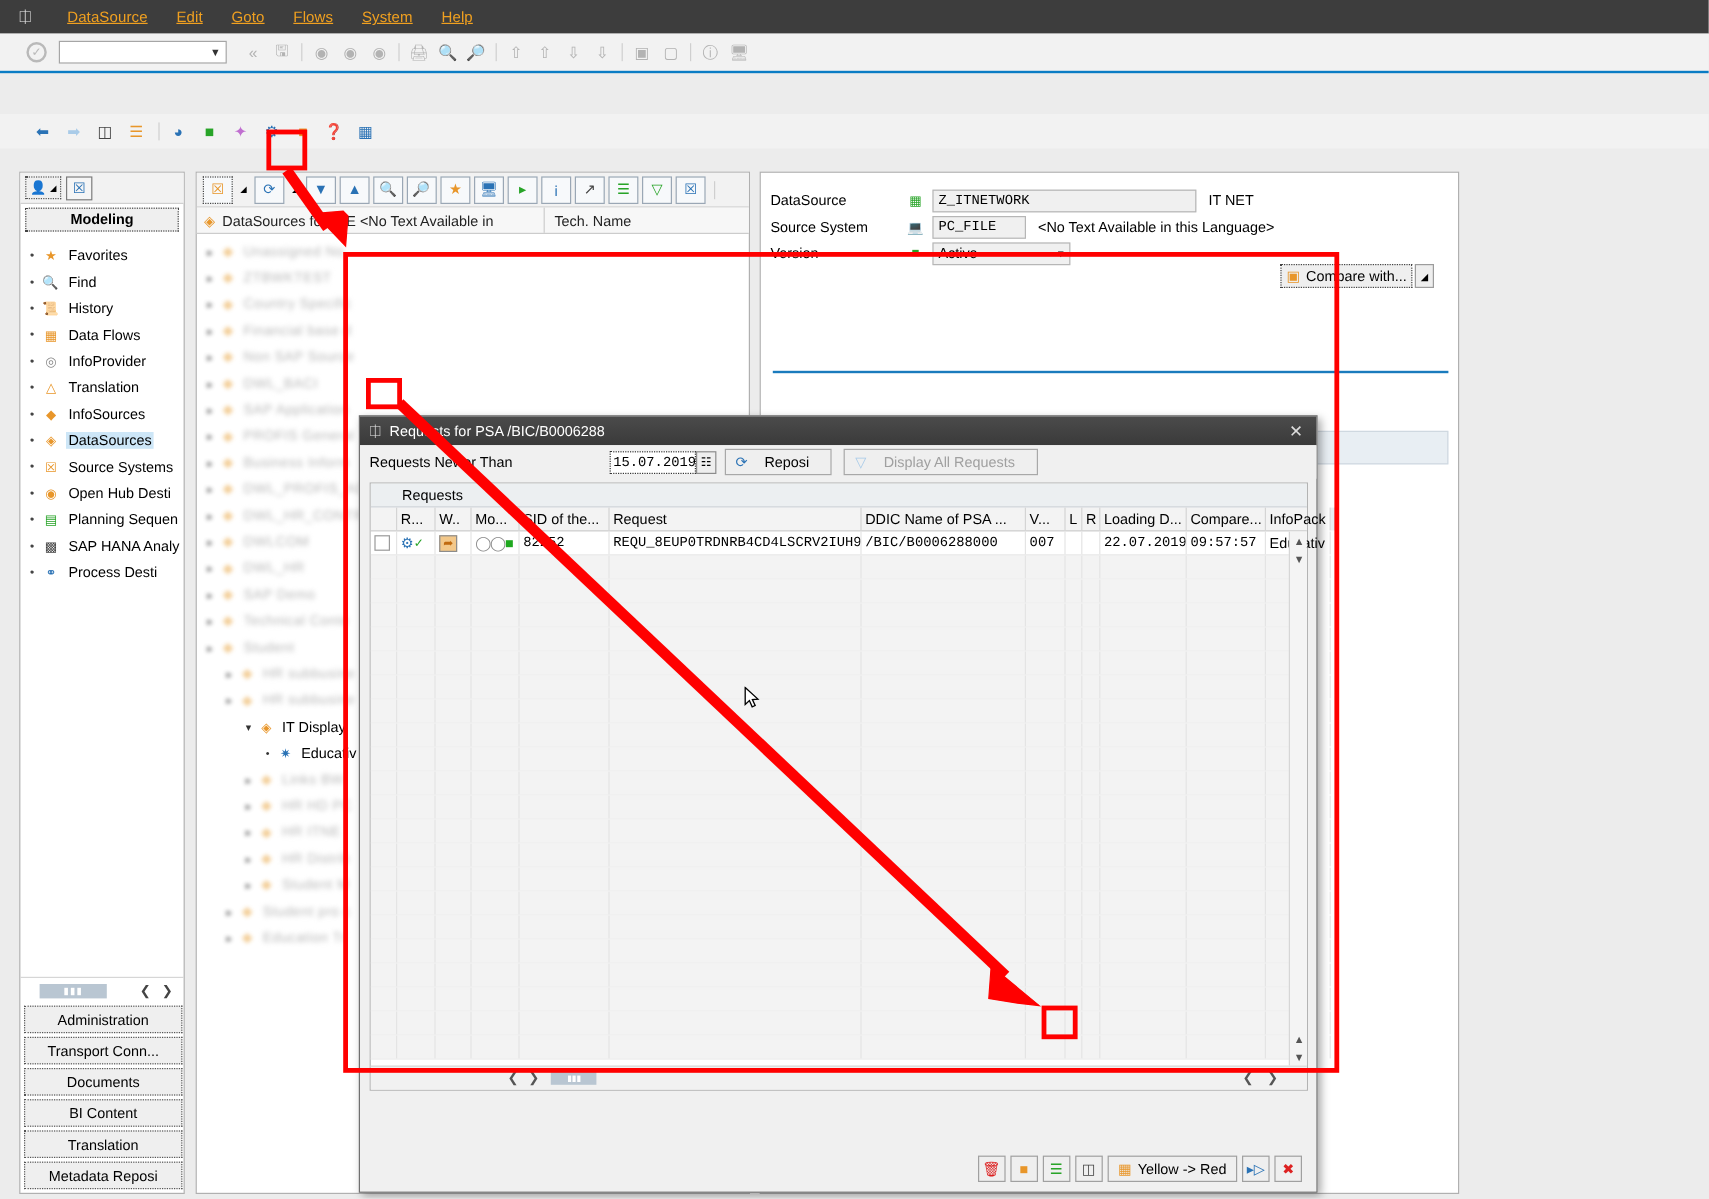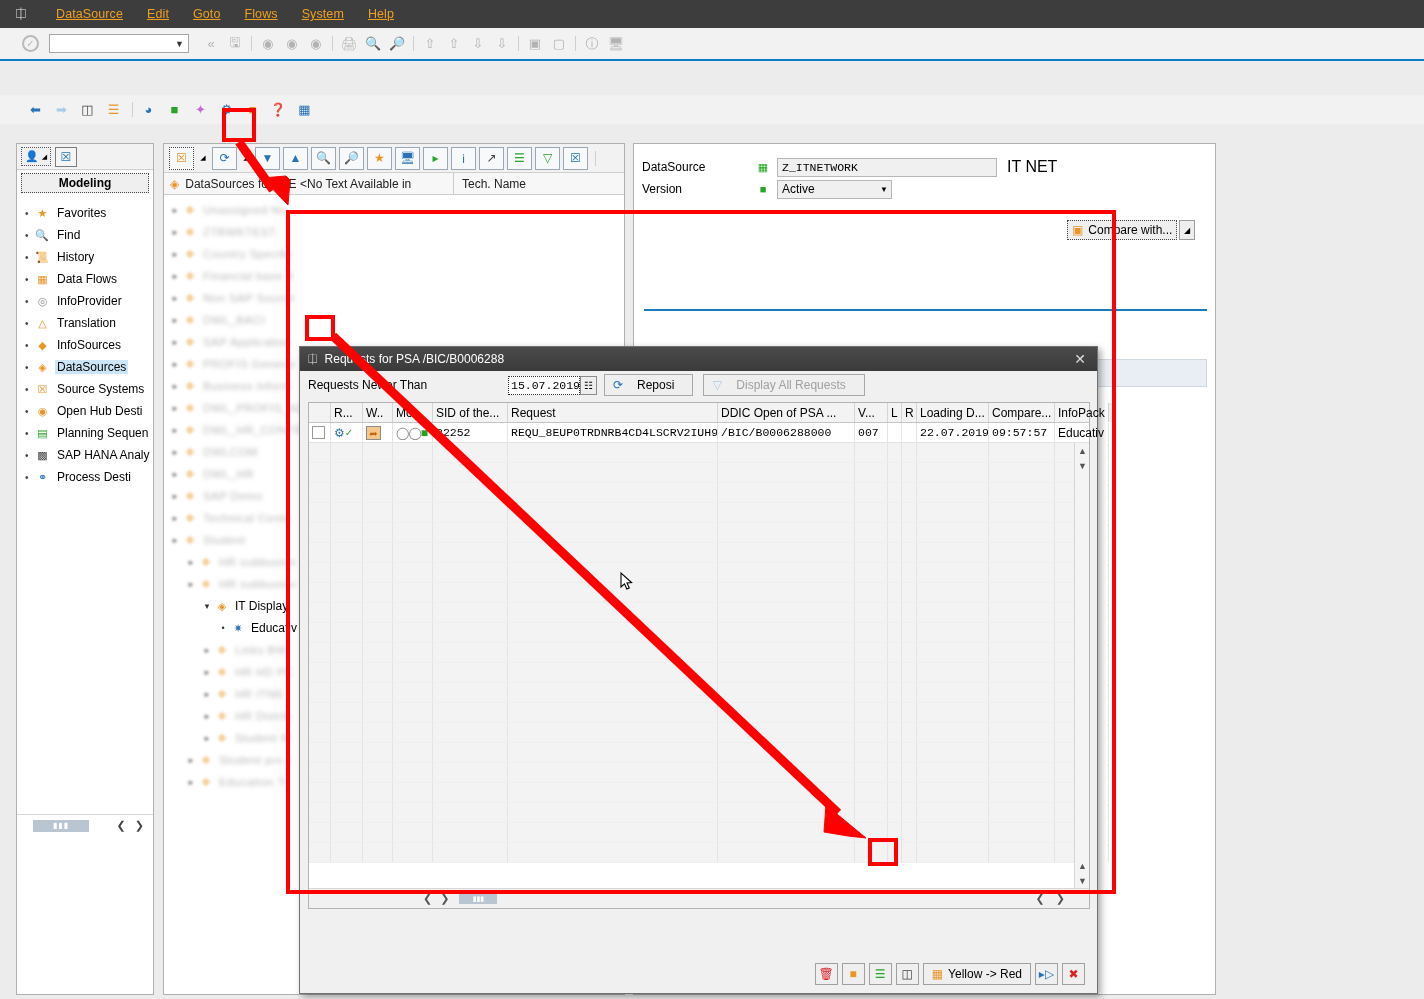--- a/index.html
+++ b/index.html
@@ -181,21 +181,21 @@
   .rp-lbl { width: 112px; font-size: 12px; }
   .rp-ic {
     width: 18px; height: 15px; margin-right: 5px;
     display: flex; align-items: center; justify-content: center; font-size: 11px;
   }
   .rp-in {
     height: 19px; background: #f0f0f0; border: 1px solid #b6b6b6;
     font-family: "Liberation Mono", monospace; font-size: 11.5px;
     display: flex; align-items: center; padding-left: 4px;
   }
-  .rp-after { margin-left: 10px; font-size: 16px; }
+  .rp-after { margin-left: 10px; font-size: 12px; }
   .rp-sel {
     height: 19px; background: #f0f0f0; border: 1px solid #b6b6b6; width: 115px;
     display: flex; align-items: center; padding-left: 4px; font-size: 12px;
     justify-content: space-between; padding-right: 3px;
   }
   .cmpbtn {
     position: absolute; right: 38px; top: 76px; width: 110px; height: 20px;
     border: 1px dotted #444; background: #efefef; display: flex; align-items: center;
     font-size: 12px; padding-left: 4px;
   }
@@ -475,20 +475,28 @@
       </div>
 
       <div class="lp-scrollrow">
         <div class="lp-thumb">▮▮▮</div>
         <div class="lp-arrows">
           <span>❮</span>
           <span>❯</span>
         </div>
       </div>
 
+      <div class="lp-bottombtns">
+        <div class="lp-bb">Administration</div>
+        <div class="lp-bb">Transport Conn...</div>
+        <div class="lp-bb">Documents</div>
+        <div class="lp-bb">BI Content</div>
+        <div class="lp-bb">Translation</div>
+        <div class="lp-bb">Metadata Reposi</div>
+      </div>
     </div>
 
     <div class="midpane">
       <div class="mp-tool">
         <div class="mp-b dot">
             <span class="c-orange">☒</span>
           </div>
         <div class="mp-b plain">
             <span style="font-size:7px">◢</span>
           </div>
@@ -683,20 +691,26 @@
           </div>
         </div>
     </div>
 
     <div class="rightpane">
       <div class="rp-row" style="margin-top:12px">
         <div class="rp-lbl">DataSource</div>
         <div class="rp-ic c-green">▦</div>
         <div class="rp-in" style="width:220px">Z_ITNETWORK</div>
         <div class="rp-after">IT NET</div>
+      </div>
+      <div class="rp-row">
+        <div class="rp-lbl">Source System</div>
+        <div class="rp-ic c-orange">💻</div>
+        <div class="rp-in" style="width:78px">PC_FILE</div>
+        <div class="rp-after">&lt;No Text Available in this Language&gt;</div>
       </div>
       <div class="rp-row">
         <div class="rp-lbl">Version</div>
         <div class="rp-ic c-green">■</div>
         <div class="rp-sel">
           <span>Active</span>
           <span style="font-size:8px">▼</span>
         </div>
       </div>
 
@@ -730,29 +744,30 @@
           <span class="btxt">Reposi</span>
         </span>
         <span style="width:10px"></span>
         <span class="actbtn disabled">
           <span class="bic" style="color:#a9cbe8">▽</span>
           <span class="btxt">Display All Requests</span>
         </span>
       </div>
 
       <div class="grid-wrap">
+        <div class="grid-caption">Requests</div>
         <div id="grid-header">
             <div class="hdr-row">
               <div class="hc" style="width: 22px; min-width: 22px;"></div>
               <div class="hc" style="width: 32px; min-width: 32px;">R...</div>
               <div class="hc" style="width: 30px; min-width: 30px;">W..</div>
               <div class="hc" style="width: 40px; min-width: 40px;">Mo...</div>
               <div class="hc" style="width: 75px; min-width: 75px;">SID of the...</div>
               <div class="hc" style="width: 210px; min-width: 210px;">Request</div>
-              <div class="hc" style="width: 137px; min-width: 137px;">DDIC Open of PSA ...</div>
+              <div class="hc" style="width: 137px; min-width: 137px;">DDIC Name of PSA ...</div>
               <div class="hc" style="width: 33px; min-width: 33px;">V...</div>
               <div class="hc" style="width: 14px; min-width: 14px;">L</div>
               <div class="hc" style="width: 15px; min-width: 15px;">R</div>
               <div class="hc" style="width: 72px; min-width: 72px;">Loading D...</div>
               <div class="hc" style="width: 66px; min-width: 66px;">Compare...</div>
               <div class="hc" style="width: 54px; min-width: 54px;">InfoPack</div>
               <div class="hc" style="width: 18px; background: rgb(232, 238, 243);">
                 <span style="color:#2a72b5;font-size:11px">▦</span>
               </div>
             </div>

